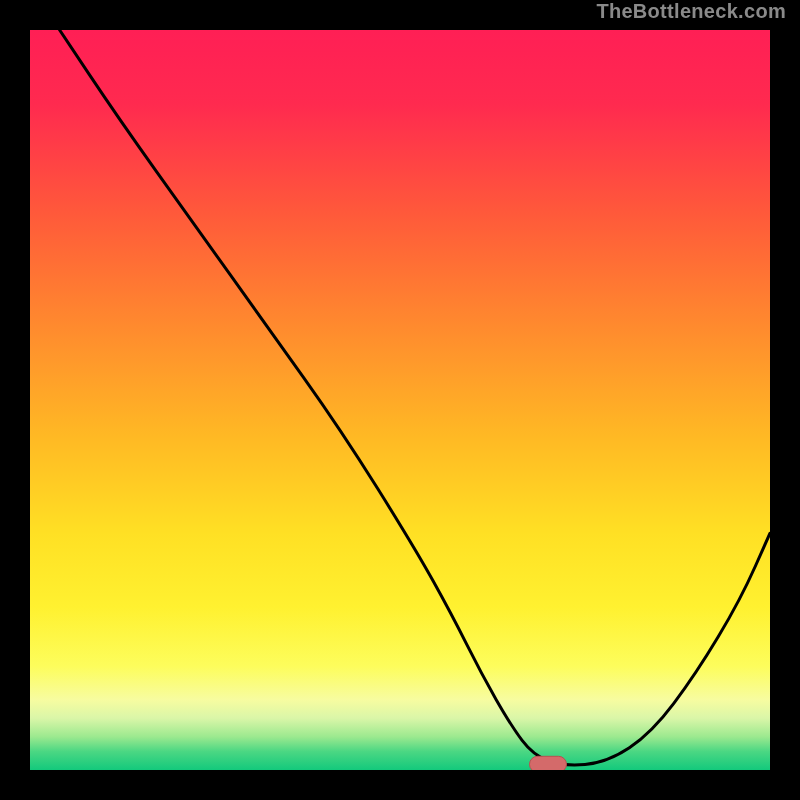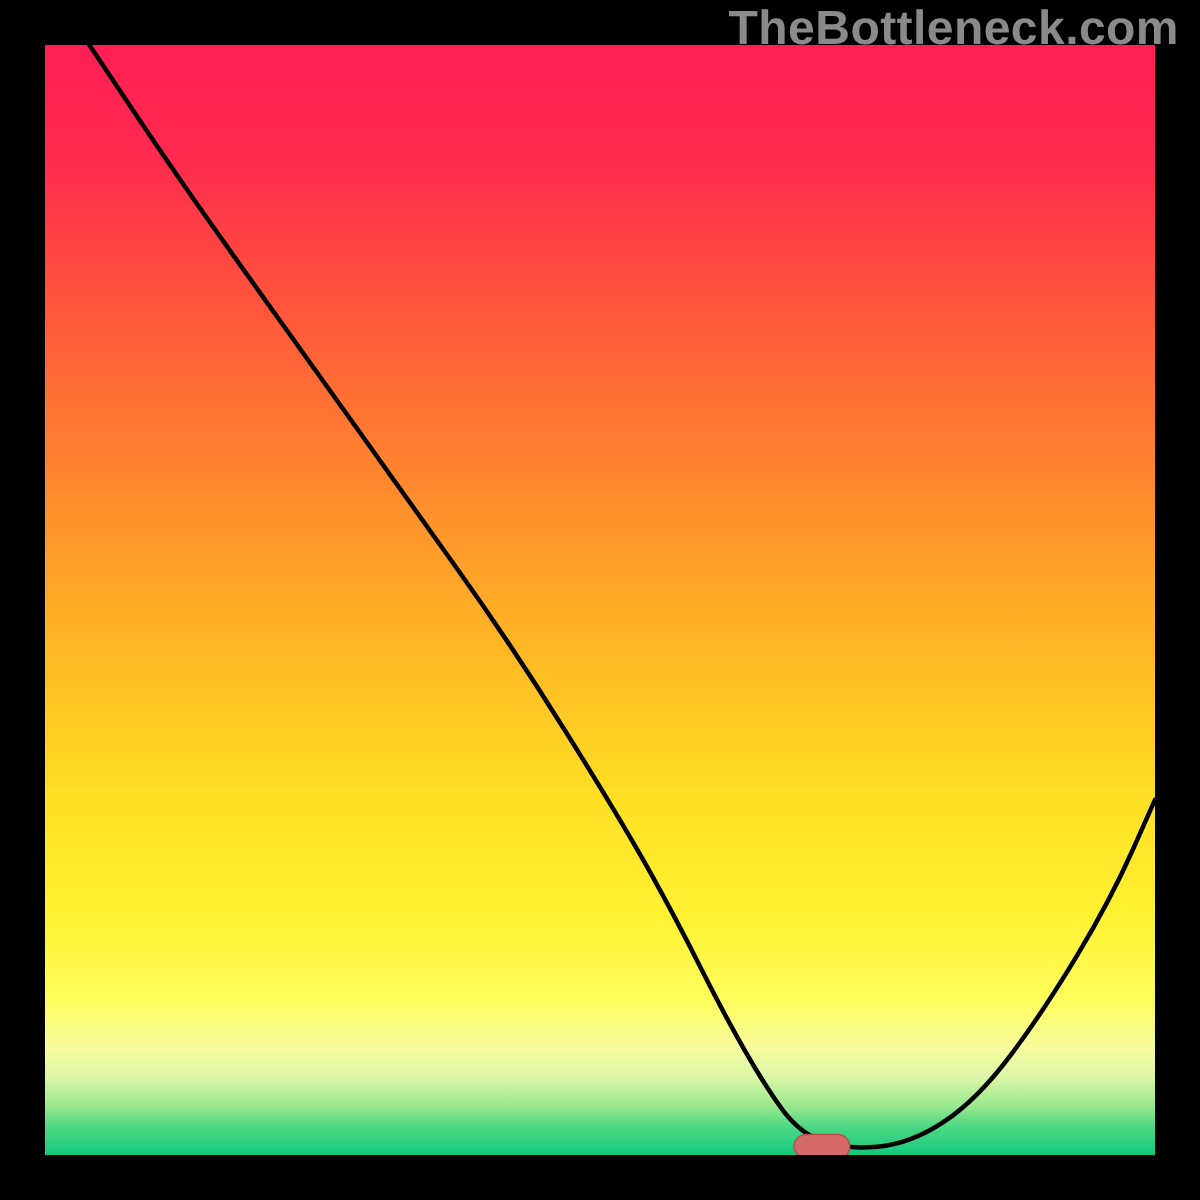--- a/index.html
+++ b/index.html
@@ -16,21 +16,21 @@
     left: 0;
     width: 800px;
     height: 800px;
     background: #000000;
   }
   .watermark {
     position: absolute;
     top: 0px;
     right: 14px;
     font-family: Arial, Helvetica, sans-serif;
-    font-size: 32px;
+    font-size: 20px;
     font-weight: 600;
     color: #8a8a8a;
     letter-spacing: 0.3px;
     user-select: none;
   }
   svg.plot {
     position: absolute;
     top: 30px;
     left: 30px;
     width: 740px;

